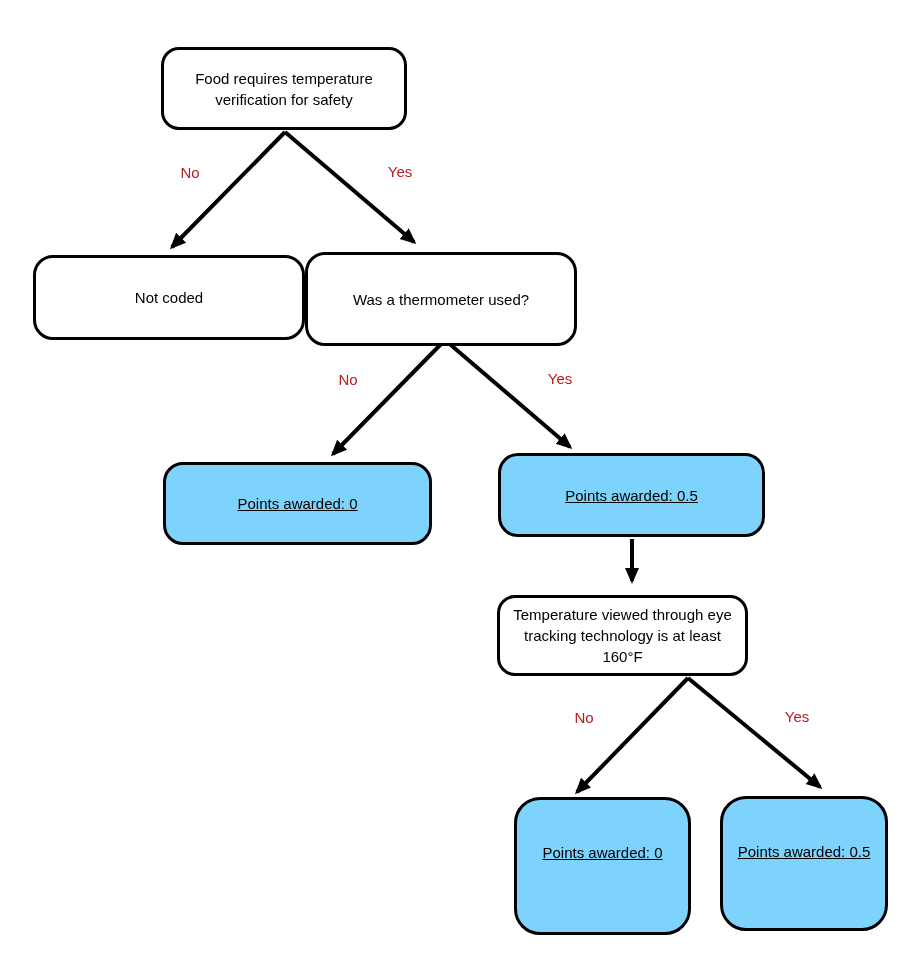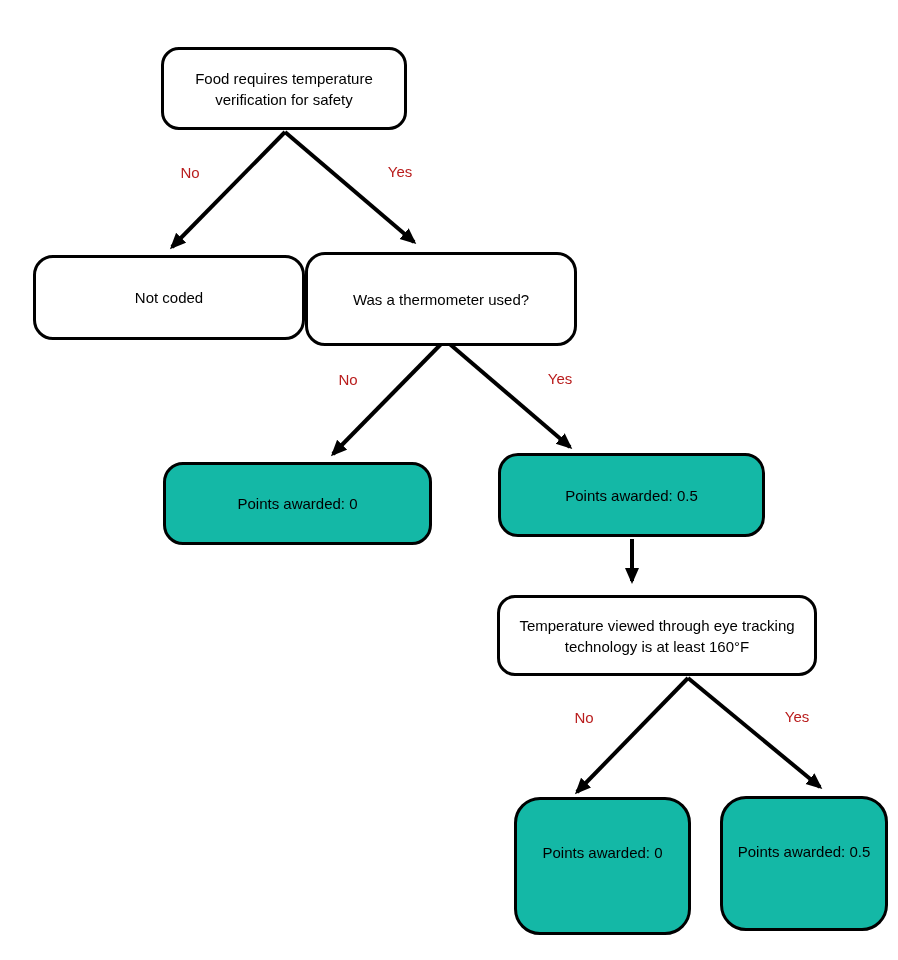--- a/index.html
+++ b/index.html
@@ -31,21 +31,22 @@
     color: #000000;
     display: flex;
     align-items: center;
     justify-content: flex-end;
     text-align: center;
     font-size: 15px;
     line-height: 21px;
     z-index: 2;
   }
   .node.outcome {
-    background: #14b8a6;
+    background: #7dd3fc;
+    text-decoration: underline;
   }
   .node .node-label {
     display: block;
     width: 100%;
   }
   .node.text-high {
     align-items: flex-start;
   }
   .node.text-high .node-label {
     margin-top: 42px;
@@ -93,21 +94,21 @@
   </div>
 
   <div class="node outcome" style="left:163px; top:462px; width:269px; height:83px; border-radius:20px; padding:0 18px;">
     <span class="node-label">Points awarded: 0</span>
   </div>
 
   <div class="node outcome" style="left:498px; top:453px; width:267px; height:84px; border-radius:20px; padding:0 18px;">
     <span class="node-label">Points awarded: 0.5</span>
   </div>
 
-  <div class="node decision" style="left:497px; top:595px; width:320px; height:81px; border-radius:18px; padding:0 10px;">
+  <div class="node decision" style="left:497px; top:595px; width:251px; height:81px; border-radius:18px; padding:0 10px;">
     <span class="node-label">Temperature viewed through eye tracking technology is at least 160°F</span>
   </div>
 
   <div class="node outcome text-high" style="left:514px; top:797px; width:177px; height:138px; border-radius:26px; padding:0 12px;">
     <span class="node-label">Points awarded: 0</span>
   </div>
 
   <div class="node outcome text-high" style="left:720px; top:796px; width:168px; height:135px; border-radius:26px; padding:0 6px;">
     <span class="node-label">Points awarded: 0.5</span>
   </div>

